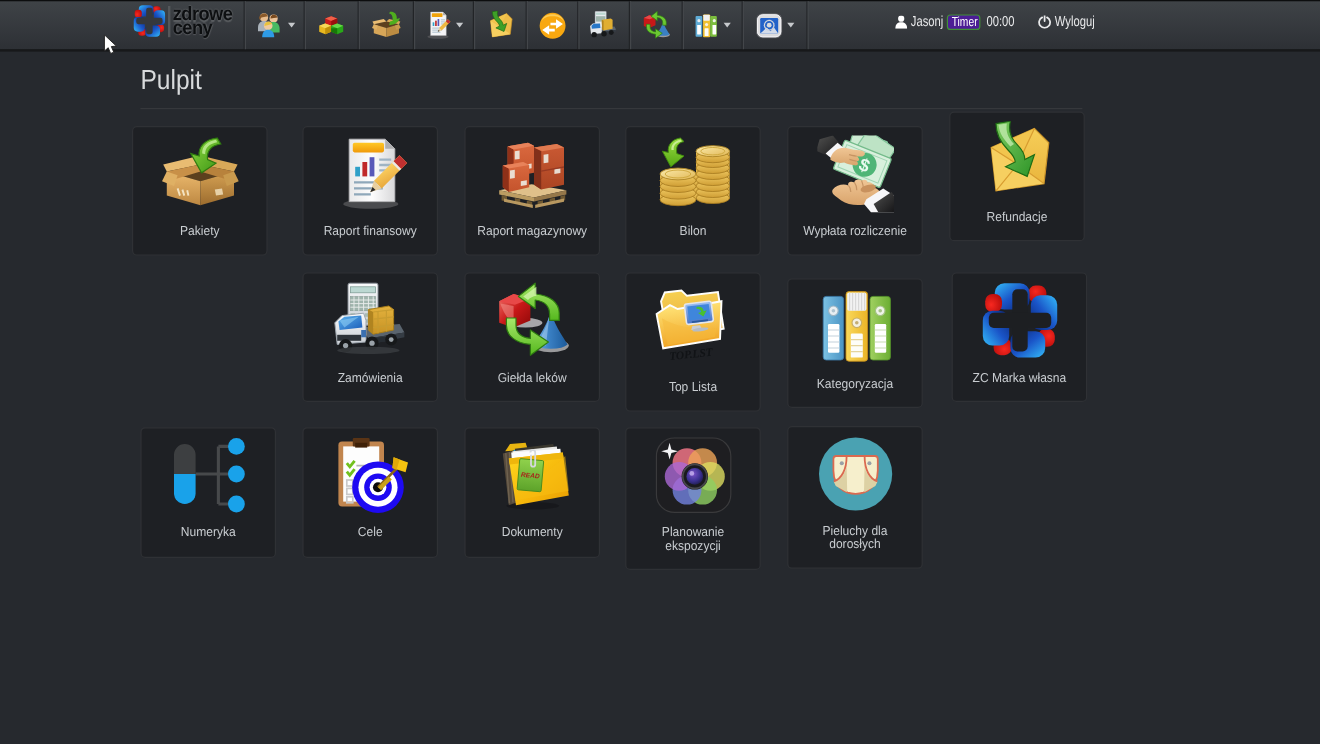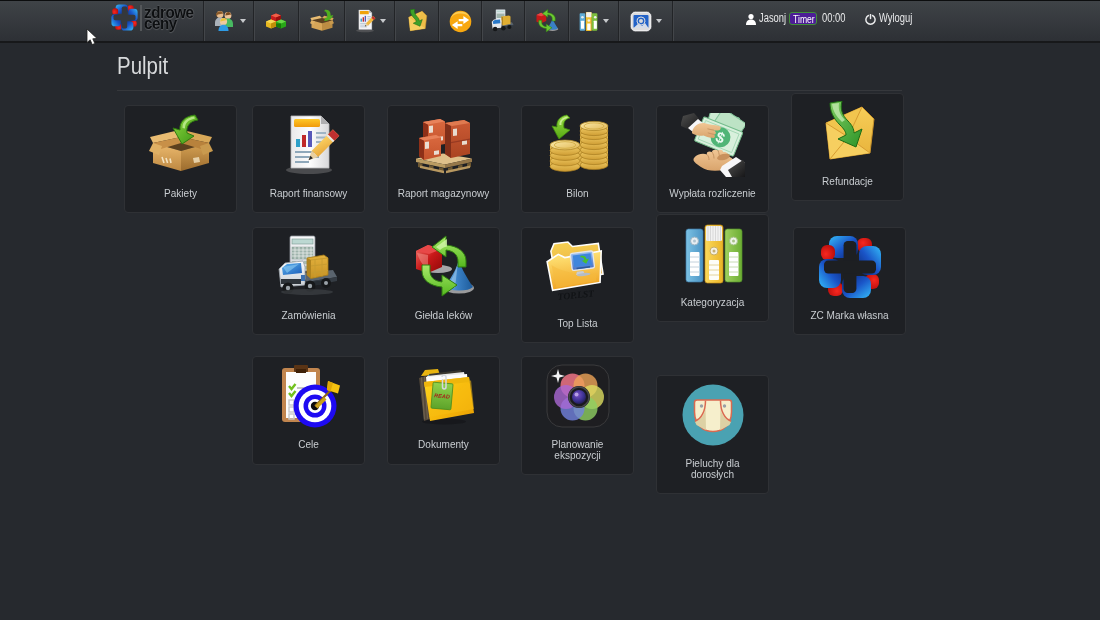--- a/index.html
+++ b/index.html
@@ -235,21 +235,21 @@
   </svg></div>
   <div class="navtxt" style="left:879px">Wyloguj</div>
 
   <div id="cursor" style="position:absolute;left:86px;top:29px"><svg width="12" height="18" viewBox="0 0 12 18">
     <path d="M1,0 L1,13.5 L4.2,10.8 L6.2,15.6 L8.8,14.5 L6.8,9.8 L11,9.4 Z" fill="#fff" stroke="#222" stroke-width="0.8"></path>
   </svg></div>
 
   <div id="pulpit">Pulpit</div>
   <div id="hr"></div>
 
-  <div class="tile" style="left:124px;top:105px;height:108px">
+  <div class="tile" style="left:110px;top:105px;height:108px">
       <div class="ic" id="i-pakiety"><svg width="64" height="64" viewBox="0 0 64 64">
 <defs>
 <linearGradient id="pkL" x1="0" y1="0" x2="0" y2="1">
               <stop offset="0" stop-color="#ecba6e"></stop>
               <stop offset="1" stop-color="#bd8842"></stop>
             </linearGradient>
 <linearGradient id="pkR" x1="0" y1="0" x2="0" y2="1">
               <stop offset="0" stop-color="#d6a254"></stop>
               <stop offset="1" stop-color="#9c6c2e"></stop>
             </linearGradient>
@@ -616,21 +616,21 @@
 <rect x="33.5" y="15.5" width="20" height="13" fill="#3f86dc"></rect>
 <path d="M42,17 c4,-0.5 6.5,1.5 6,4.5 l3,-0.5 -3.8,5.5 -4.5,-4 3,-0.5 c0,-2 -1.5,-3.5 -4,-3.5 z" fill="#48c030"></path>
 <rect x="36" y="29.5" width="15" height="1.6" fill="#2a5a9c"></rect>
 </g>
 
 </g>
 <text x="30" y="63" font-size="9.5" font-style="italic" font-weight="bold" fill="#111316" text-anchor="middle" font-family="Liberation Serif" transform="rotate(-6 32 62)">TOP.LST</text>
 </svg></div>
       <div class="lbl">Top Lista</div>
     </div>
-  <div class="tile" style="left:656px;top:214px;height:108px">
+  <div class="tile" style="left:656px;top:232px;height:108px">
       <div class="ic" id="i-kateg"><svg width="64" height="64" viewBox="0 0 64 64">
 <defs>
 <linearGradient id="ktBl" x1="0" y1="0" x2="1" y2="0">
               <stop offset="0" stop-color="#7cc2e4"></stop>
               <stop offset="1" stop-color="#4c94c4"></stop>
             </linearGradient>
 <linearGradient id="ktY" x1="0" y1="0" x2="1" y2="0">
               <stop offset="0" stop-color="#fad95c"></stop>
               <stop offset="1" stop-color="#eab427"></stop>
             </linearGradient>
@@ -694,20 +694,33 @@
             </g>
 </g>
 <g fill="#1d1f22">
 <rect x="25.6" y="6" width="12.8" height="52" rx="4.2"></rect>
 <rect x="6" y="25.6" width="52" height="12.8" rx="4.2"></rect>
 </g>
 </svg></div>
       <div class="lbl">ZC Marka własna</div>
     </div>
 
+  <div class="tile" style="left:117px;top:356px;height:109px">
+      <div class="ic" id="i-numeryka"><svg width="64" height="64" viewBox="0 0 64 64">
+<g stroke="#47494b" stroke-width="2.6" fill="none">
+<path d="M21,31 L40,31 M40,8 L40,56 M40,8 L49,8 M40,31 L49,31 M40,56 L49,56"></path>
+</g>
+<path d="M3,15 a9,9 0 0 1 18,0 L21,31 L3,31 Z" fill="#3d3f41"></path>
+<path d="M3,31 L21,31 L21,47 a9,9 0 0 1 -18,0 Z" fill="#19a2ea"></path>
+<circle cx="55" cy="8" r="7" fill="#19a2ea"></circle>
+<circle cx="55" cy="31" r="7" fill="#19a2ea"></circle>
+<circle cx="55" cy="56" r="7" fill="#19a2ea"></circle>
+</svg></div>
+      <div class="lbl">Numeryka</div>
+    </div>
   <div class="tile" style="left:252px;top:356px;height:109px">
       <div class="ic" id="i-cele"><svg width="64" height="64" viewBox="0 0 64 64">
 <rect x="5" y="4" width="38" height="54" rx="3" fill="#c1854e"></rect>
 <rect x="9" y="8" width="30" height="46" fill="#fdfdfd"></rect>
 <rect x="17" y="1" width="14" height="7" rx="1" fill="#5a3415"></rect>
 <rect x="19" y="5" width="10" height="4" fill="#3f2108"></rect>
 <g fill="none" stroke="#72c11e" stroke-width="2.4">
 <path d="M12,22 l2.5,3 4,-5 M12,29 l2.5,3 4,-5"></path>
 </g>
 <g fill="none" stroke="#c8c8c8" stroke-width="1.4">
@@ -790,21 +803,21 @@
 
 <g transform="rotate(5 30 32)">
 <rect x="20" y="19" width="20" height="26" rx="1" fill="url(#dkN)"></rect>
 <rect x="20" y="19" width="20" height="26" rx="1" fill="none" stroke="#4a8c1e" stroke-width="0.8"></rect>
 <text x="30" y="34" font-size="5.5" font-weight="bold" font-style="italic" fill="#a8221a" text-anchor="middle" font-family="Liberation Sans">READ</text>
 </g>
 <path d="M30,13 C30,10.5 34,10.5 34,13 L34,23 C34,25.5 30.5,25.5 30.5,23 L30.5,15" fill="none" stroke="#d4d8de" stroke-width="1.5"></path>
 </svg></div>
       <div class="lbl">Dokumenty</div>
     </div>
-  <div class="tile" style="left:656px;top:375px;height:119px">
+  <div class="tile" style="left:656px;top:355px;height:119px">
       <div class="ic" id="i-pieluchy"><svg width="64" height="64" viewBox="0 0 64 64">
 <circle cx="32" cy="32" r="30.5" fill="#4aa2b2"></circle>
 <path d="M16,17 L48,17 Q50.5,17 50.5,19.5 L50.5,29 Q50.5,40 42,46 L38.5,47.5 Q32,49.5 25.5,47.5 L22,46 Q13.5,40 13.5,29 L13.5,19.5 Q13.5,17 16,17 Z" fill="#f6efcc" stroke="#da6a50" stroke-width="1.5"></path>
 <path d="M24.5,24 C24,31 20,36.5 13.8,38.5 L15.5,42 L24,46.8 L25,46.8 Z" fill="#ddd1a4"></path>
 <path d="M39.5,24 C40,31 44,36.5 50.2,38.5 L48.5,42 L40,46.8 L39,46.8 Z" fill="#ddd1a4"></path>
 <path d="M24.5,17.5 C24.5,28 20.5,36 13.8,38.2" fill="none" stroke="#da6a50" stroke-width="1.5"></path>
 <path d="M39.5,17.5 C39.5,28 43.5,36 50.2,38.2" fill="none" stroke="#da6a50" stroke-width="1.5"></path>
 <circle cx="20.5" cy="23" r="1.7" fill="#9aa0a6"></circle>
 <circle cx="43.5" cy="23" r="1.7" fill="#9aa0a6"></circle>
 </svg></div>

